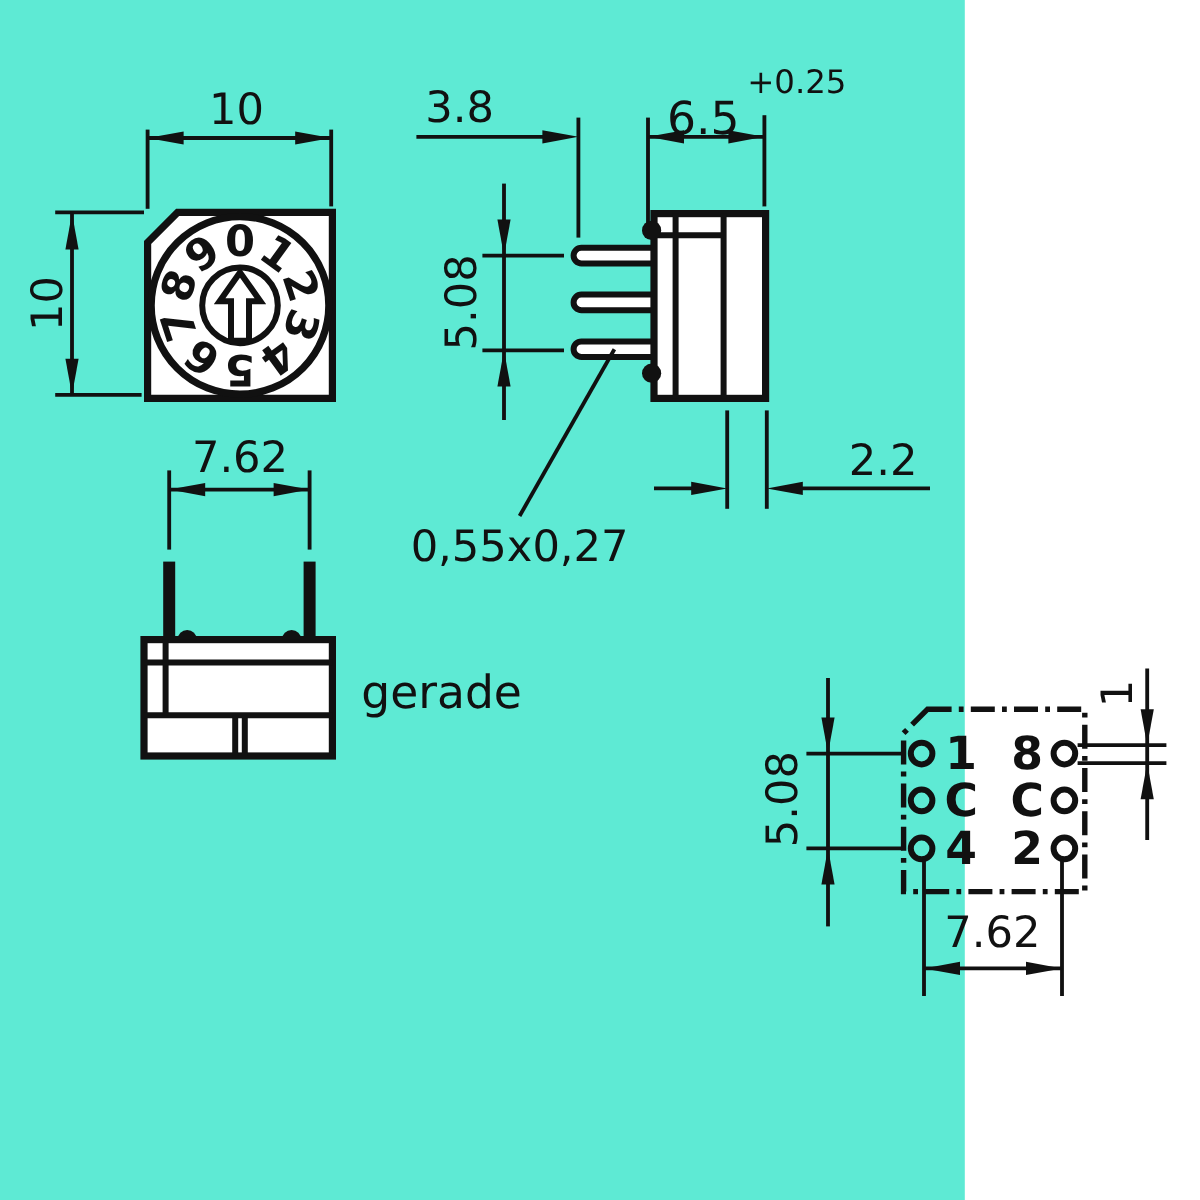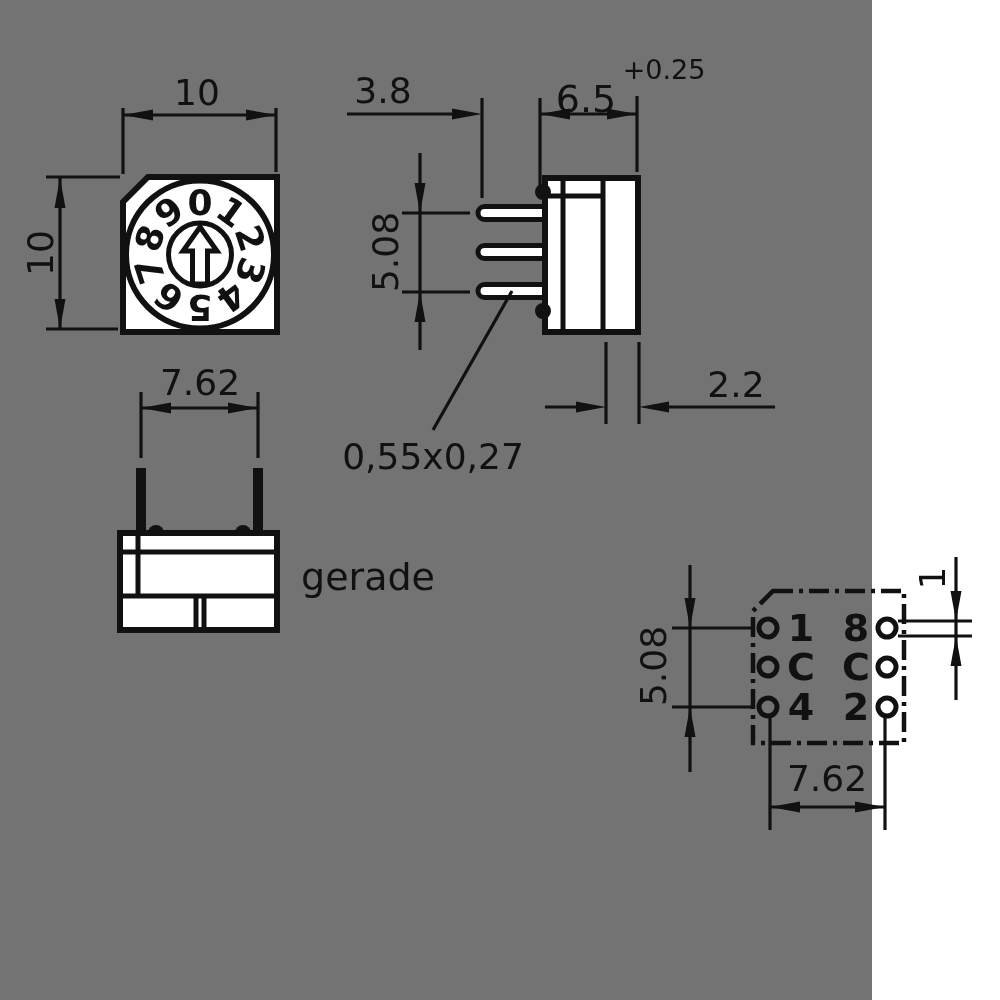--- a/index.html
+++ b/index.html
@@ -1,16 +1,16 @@
 <!DOCTYPE html>
 <html><head>
 <meta charset="utf-8">
 <style>
   html,body{margin:0;padding:0;background:#ffffff;}
-  .page{width:872px;height:1000px;background:#737373;position:relative;}
+  .page{width:804px;height:1000px;background:#5eead4;position:relative;}
   svg{display:block;}
   text{font-family:"DejaVu Sans",sans-serif;fill:#111;}
   .t{text-anchor:middle;dominant-baseline:central;}
   .dim{font-size:36px;font-weight:400;}
   .dim-small{font-size:27px;font-weight:400;}
   .dim-big{font-size:38px;font-weight:400;}
   .digit{font-size:36px;font-weight:700;}
   .pinlab{font-size:38px;font-weight:700;}
   .caption{font-size:38px;font-weight:400;}
   .stroke{stroke:#111;fill:none;}

